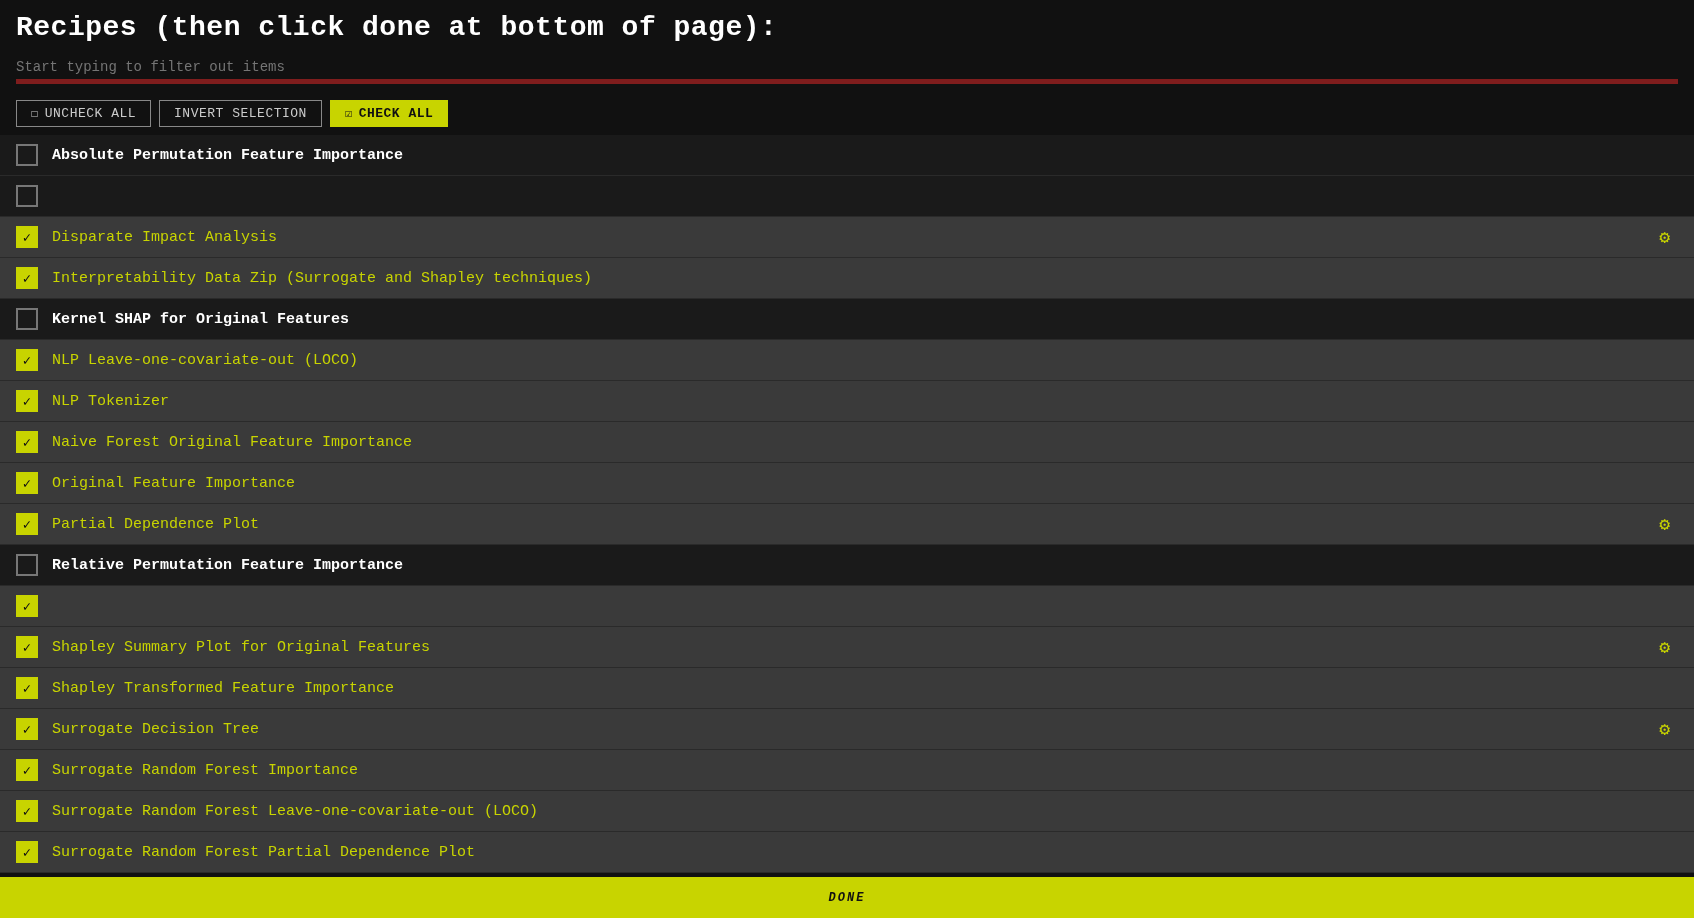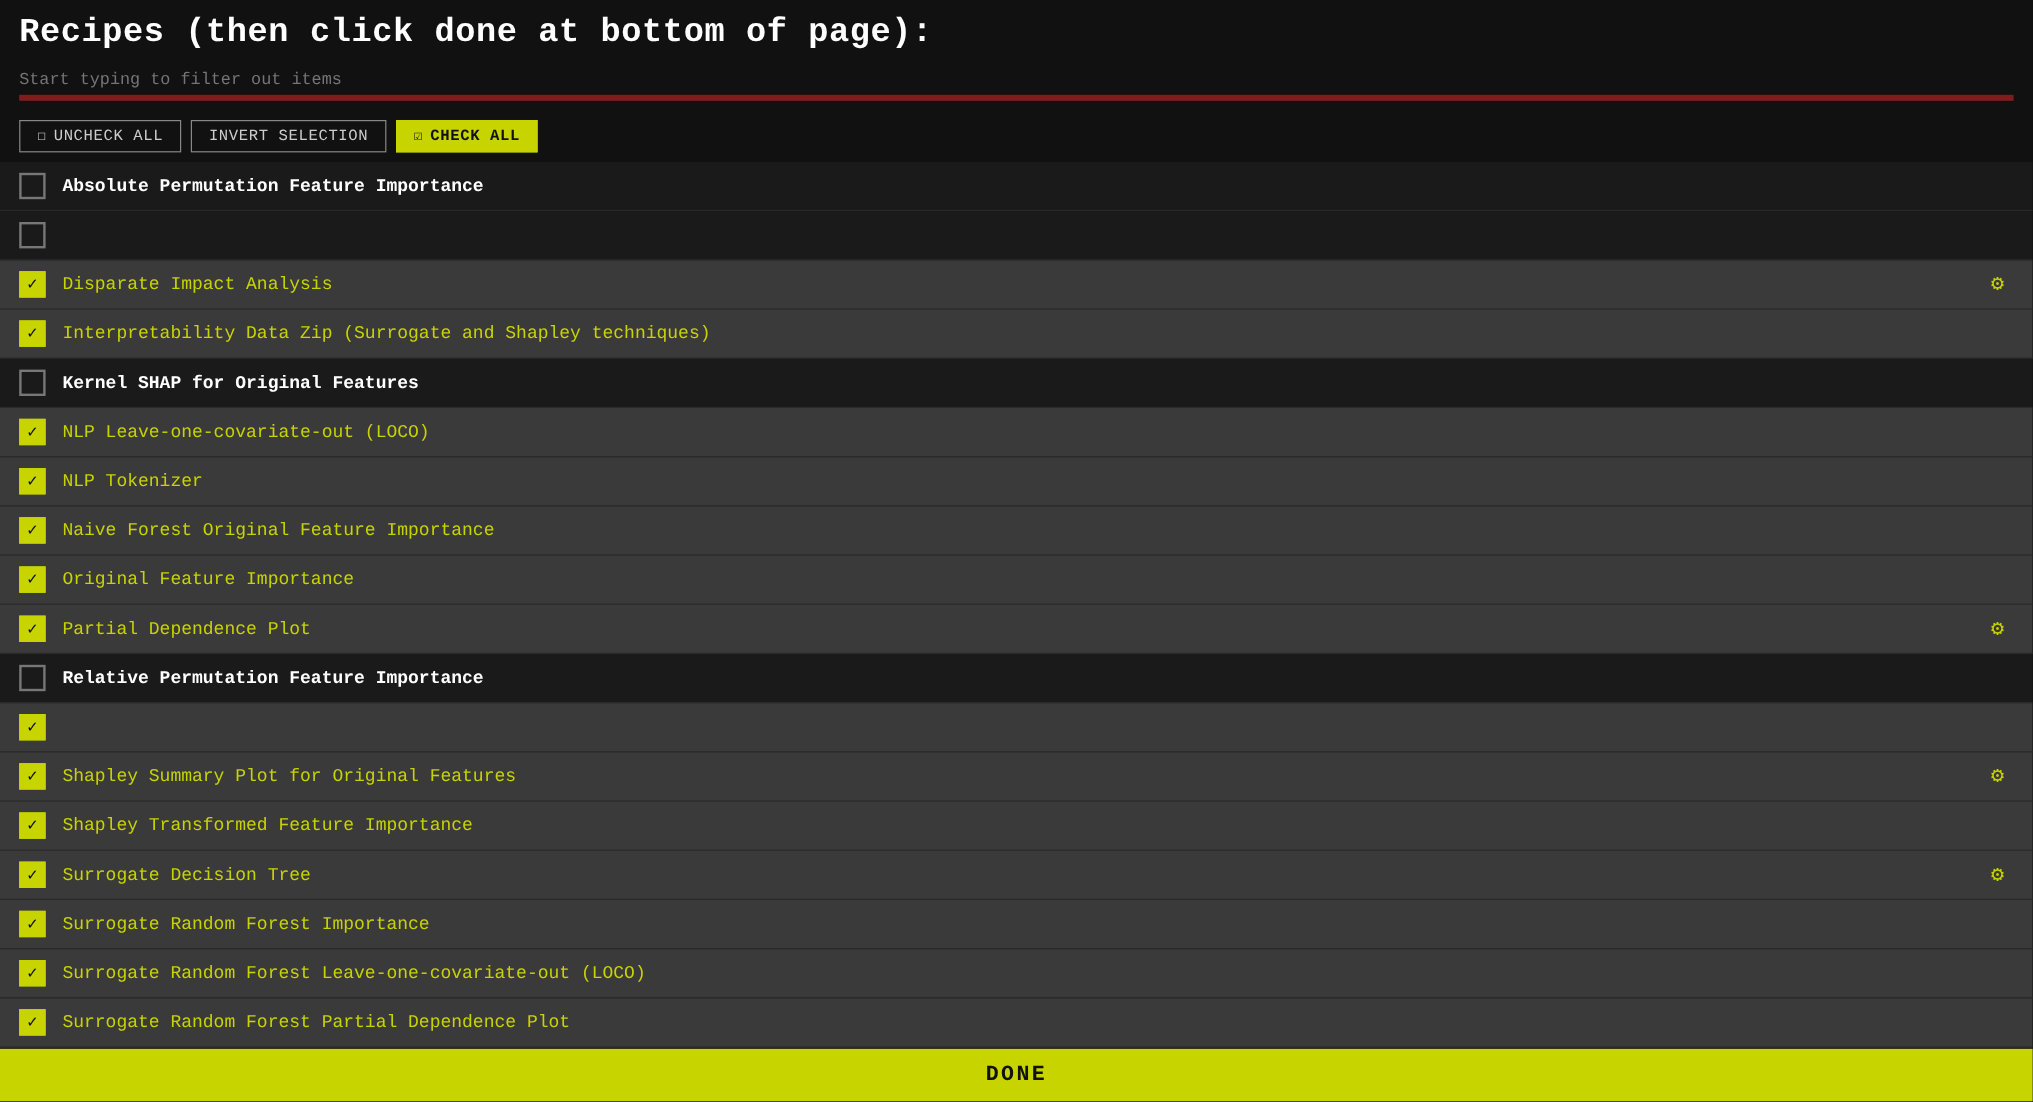--- a/index.html
+++ b/index.html
@@ -167,24 +167,25 @@
     .done-bar {
       background: #c8d400;
       padding: 12px;
       text-align: center;
       cursor: pointer;
       flex-shrink: 0;
     }
 
     .done-label {
       color: #111;
-      font-size: 18px;
+      font-size: 12px;
       font-weight: bold;
       font-family: 'Courier New', Courier, monospace;
       letter-spacing: 2px;
+      font-style: italic;
     }
   </style>
 </head>
 <body>
 
 <div class="header-area">
   <div class="page-title">Recipes (then click done at bottom of page):</div>
 </div>
 
 <div class="filter-area">

